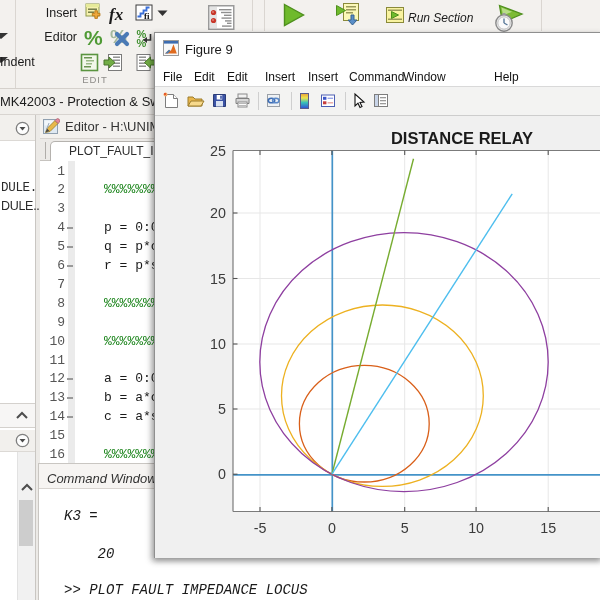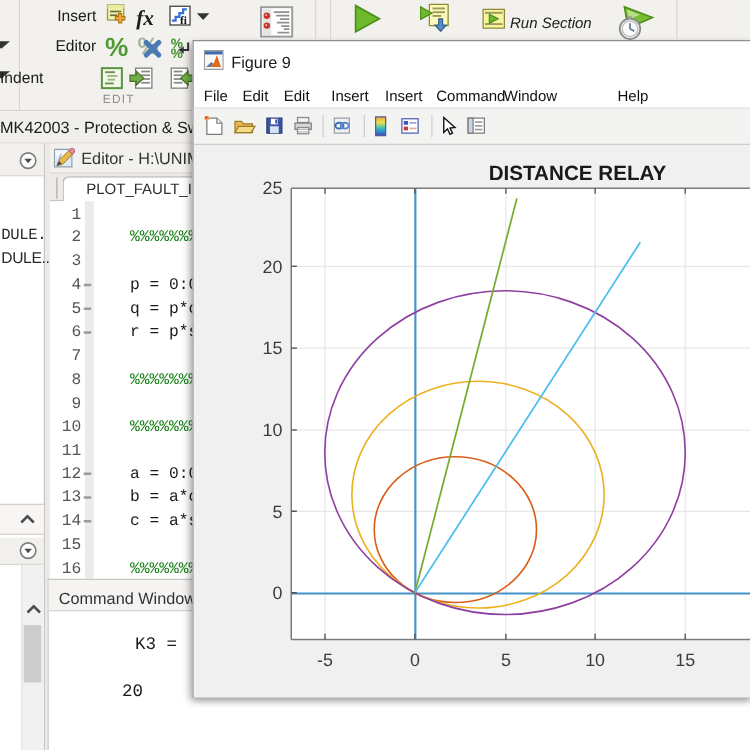--- a/index.html
+++ b/index.html
@@ -195,26 +195,27 @@
     <div class="abs mono" style="left:64px;top:1.5px;color:#1a1a1a;line-height:18.9px;white-space:pre;"><br><span style="color:#148014;">%%%%%%%%%%%%</span><br><br>p = 0:0.05:25;<br>q = p*cos(60);<br>r = p*sin(60);<br><br><span style="color:#148014;">%%%%%%%%%%%%</span><br><br><span style="color:#148014;">%%%%%%%%%%%%</span><br><br>a = 0:0.05:25;<br>b = a*cos(60);<br>c = a*sin(60);<br><br><span style="color:#148014;">%%%%%%%%%%%%</span></div>
     <div class="abs" style="left:26.5px;top:66px;width:6px;height:2px;background:#9a9a9a;"></div>
     <div class="abs" style="left:26.5px;top:85px;width:6px;height:2px;background:#9a9a9a;"></div>
     <div class="abs" style="left:26.5px;top:104px;width:6px;height:2px;background:#9a9a9a;"></div>
     <div class="abs" style="left:26.5px;top:217px;width:6px;height:2px;background:#9a9a9a;"></div>
     <div class="abs" style="left:26.5px;top:236px;width:6px;height:2px;background:#9a9a9a;"></div>
     <div class="abs" style="left:26.5px;top:255px;width:6px;height:2px;background:#9a9a9a;"></div>
   </div>
 </div>
 
-<div class="abs" style="left:38px;top:463px;width:562px;height:137px;background:#ffffff;border-left:1px solid #c9c6c2;border-top:1px solid #c9c6c2;">
+<div class="abs" style="left:38px;top:463px;width:562px;height:137px;background:#ffffff;border-left:1px solid #c9c6c2;border-top:1px solid #c9c6c2;font-style:italic;">
   <div class="abs" style="left:0;top:0;width:562px;height:24px;background:#f6f4f2;border-bottom:1px solid #d8d4d0;">
     <div class="abs" style="left:8px;top:6.5px;font-size:13px;color:#333;">Command Window</div>
   </div>
-  <div class="abs mono" style="left:25px;top:44px;font-size:14px;color:#1a1a1a;white-space:pre;margin-left:44px;">K3 =</div>
+  <div class="abs mono" style="left:25px;top:44px;font-size:14px;color:#1a1a1a;white-space:pre;">K3 =</div>
   <div class="abs mono" style="left:25px;top:82px;font-size:14px;color:#1a1a1a;white-space:pre;">    20</div>
+  <div class="abs mono" style="left:25px;top:118px;font-size:14px;color:#1a1a1a;white-space:pre;">&gt;&gt; PLOT FAULT IMPEDANCE LOCUS</div>
 </div>
 
 <div class="abs" id="figwin" style="left:154px;top:31.5px;width:447px;height:524px;background:#ffffff;border:1px solid #8f8f8f;box-shadow:-3px 3px 6px rgba(0,0,0,0.25), 0 3px 6px rgba(0,0,0,0.25);">
 
   <div id="mlicon" class="abs" style="left:8px;top:7px;"><svg width="16" height="16" viewBox="0 0 16 16">
         <rect x="0.5" y="0.5" width="15" height="15" fill="#f8f8f8" stroke="#9b9b9b"></rect>
         <rect x="1" y="1" width="14" height="2.6" fill="#3d6cb0"></rect>
         <path d="M2 13.5 L6 9.8 L7.8 11 L10.5 4.2 L13.8 13.5 Z" fill="#e06b1f"></path>
         <path d="M2 13.5 L6 9.8 L7.5 10.8 L4.8 13.5 Z" fill="#4a7fb5"></path>
       </svg></div>

